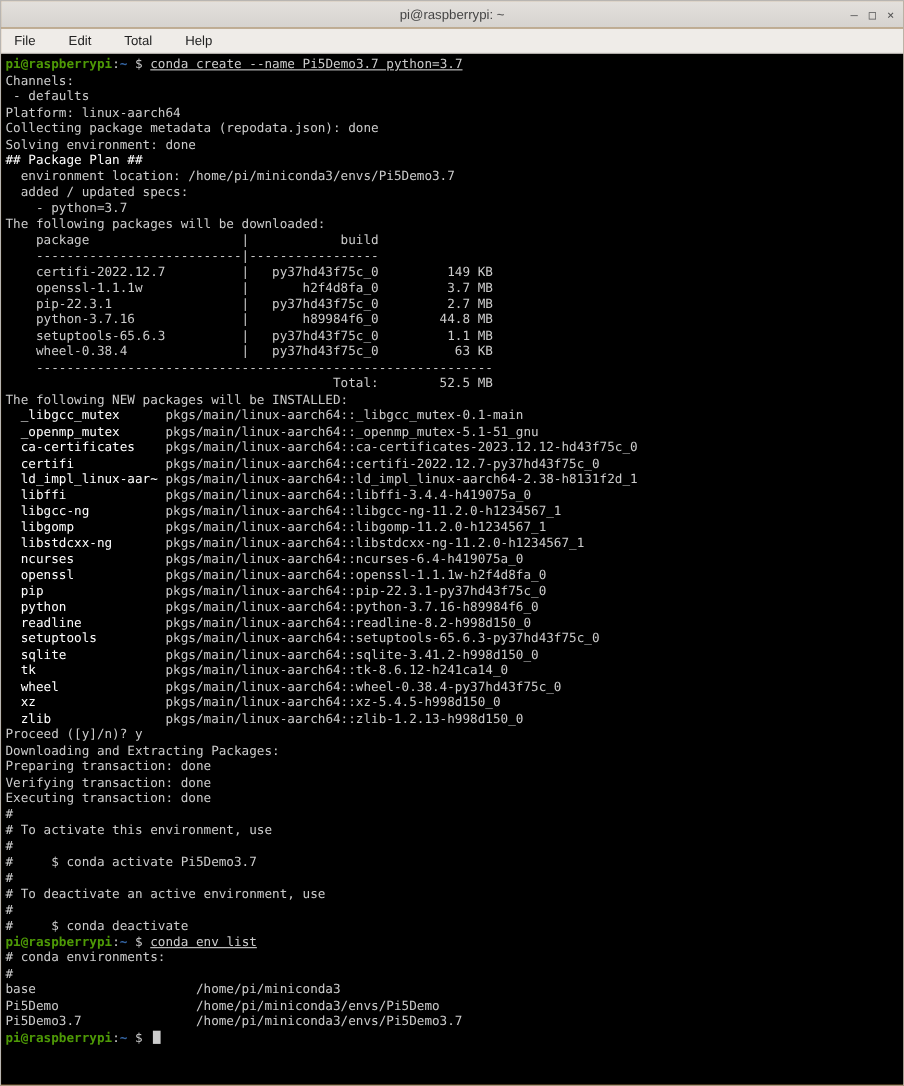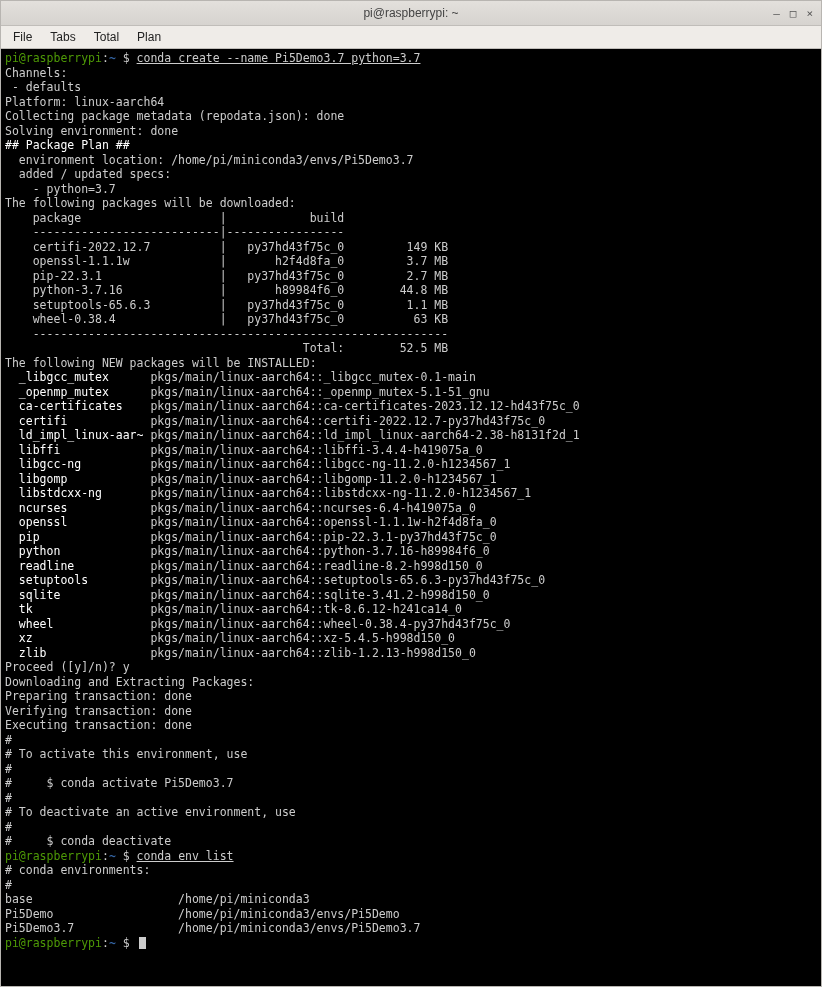--- a/index.html
+++ b/index.html
@@ -1,24 +1,24 @@
 <!DOCTYPE html>
 <html><head>
 <meta charset="utf-8">
 <style>
   html,body{margin:0;padding:0;background:#d6d3cf;font-family:sans-serif;}
   .window{width:822px;height:987px;background:#a16207;display:flex;flex-direction:column;box-sizing:border-box;border:1px solid #b8b5b1;}
   .titlebar{height:24px;background:linear-gradient(#e3e0dc,#d6d3cf);display:flex;align-items:center;justify-content:center;position:relative;border-bottom:1px solid #c0bdb9;font-size:12px;color:#444;}
   .titlebar .title{flex:1;text-align:center;}
   .titlebar .winbtns{position:absolute;right:6px;top:0;height:24px;display:flex;align-items:center;gap:6px;color:#555;font-size:11px;}
   .winbtn{cursor:pointer;padding:0 2px;font-family:monospace;}
-  .menubar{height:22px;background:#efece8;display:flex;align-items:center;gap:2px;padding:0 4px;border-bottom:1px solid #c0bdb9;font-size:12px;color:#222;}
+  .menubar{height:22px;background:#efece8;display:flex;align-items:center;gap:14px;padding:0 4px;border-bottom:1px solid #c0bdb9;font-size:12px;color:#222;}
   .menuitem{padding:2px 8px;cursor:pointer;}
   .term{flex:1;background:#000;color:#ccc;font-family:"DejaVu Sans Mono","Menlo","Consolas",monospace;font-size:11.5px;line-height:14.5px;padding:2px 4px;overflow:auto;white-space:pre;}
-  .prompt-user{color:#4e9a06;font-weight:normal;}
+  .prompt-user{color:#4e9a06;font-weight:bold;}
   .prompt-path{color:#3465a4;font-weight:bold;}
   .prompt-sep{color:#ccc;}
   .prompt-dollar{color:#ccc;}
   .cmd{color:#ccc;text-decoration:underline;}
   .heading{color:#fff;font-weight:normal;}
   .pkgname{color:#fff;}
   .cursor{display:inline-block;width:7px;height:12px;background:#ccc;vertical-align:middle;margin-left:2px;}
   .row{display:block;}
 </style>
 </head>
@@ -30,20 +30,20 @@
     <span class="title">pi@raspberrypi: ~</span>
     <div class="winbtns">
       <span class="winbtn">–</span>
       <span class="winbtn">□</span>
       <span class="winbtn">×</span>
     </div>
   </div>
 
   <div class="menubar">
     <span class="menuitem">File</span>
-    <span class="menuitem">Tabs</span>
+    <span class="menuitem">Edit</span>
     <span class="menuitem">Total</span>
-    <span class="menuitem">Plan</span>
+    <span class="menuitem">Help</span>
   </div>
 
   <div class="term" id="term"><span class="row"><span class="prompt-user">pi@raspberrypi</span><span class="prompt-sep">:</span><span class="prompt-path">~ </span><span class="prompt-dollar">$ </span><span class="cmd">conda create --name Pi5Demo3.7 python=3.7</span></span><span class="row">Channels:</span><span class="row"> - defaults</span><span class="row">Platform: linux-aarch64</span><span class="row">Collecting package metadata (repodata.json): done</span><span class="row">Solving environment: done</span><span class="row"></span><span class="row heading">## Package Plan ##</span><span class="row"></span><span class="row">  environment location: /home/pi/miniconda3/envs/Pi5Demo3.7</span><span class="row"></span><span class="row">  added / updated specs:</span><span class="row">    - python=3.7</span><span class="row"></span><span class="row"></span><span class="row">The following packages will be downloaded:</span><span class="row"></span><span class="row">    package                    |            build</span><span class="row">    ---------------------------|-----------------</span><span class="row">    certifi-2022.12.7          |   py37hd43f75c_0         149 KB</span><span class="row">    openssl-1.1.1w             |       h2f4d8fa_0         3.7 MB</span><span class="row">    pip-22.3.1                 |   py37hd43f75c_0         2.7 MB</span><span class="row">    python-3.7.16              |       h89984f6_0        44.8 MB</span><span class="row">    setuptools-65.6.3          |   py37hd43f75c_0         1.1 MB</span><span class="row">    wheel-0.38.4               |   py37hd43f75c_0          63 KB</span><span class="row">    ------------------------------------------------------------</span><span class="row">                                           Total:        52.5 MB</span><span class="row"></span><span class="row">The following NEW packages will be INSTALLED:</span><span class="row"></span><span class="row"><span class="pkgname">  _libgcc_mutex     </span> pkgs/main/linux-aarch64::_libgcc_mutex-0.1-main</span><span class="row"><span class="pkgname">  _openmp_mutex     </span> pkgs/main/linux-aarch64::_openmp_mutex-5.1-51_gnu</span><span class="row"><span class="pkgname">  ca-certificates   </span> pkgs/main/linux-aarch64::ca-certificates-2023.12.12-hd43f75c_0</span><span class="row"><span class="pkgname">  certifi           </span> pkgs/main/linux-aarch64::certifi-2022.12.7-py37hd43f75c_0</span><span class="row"><span class="pkgname">  ld_impl_linux-aar~</span> pkgs/main/linux-aarch64::ld_impl_linux-aarch64-2.38-h8131f2d_1</span><span class="row"><span class="pkgname">  libffi            </span> pkgs/main/linux-aarch64::libffi-3.4.4-h419075a_0</span><span class="row"><span class="pkgname">  libgcc-ng         </span> pkgs/main/linux-aarch64::libgcc-ng-11.2.0-h1234567_1</span><span class="row"><span class="pkgname">  libgomp           </span> pkgs/main/linux-aarch64::libgomp-11.2.0-h1234567_1</span><span class="row"><span class="pkgname">  libstdcxx-ng      </span> pkgs/main/linux-aarch64::libstdcxx-ng-11.2.0-h1234567_1</span><span class="row"><span class="pkgname">  ncurses           </span> pkgs/main/linux-aarch64::ncurses-6.4-h419075a_0</span><span class="row"><span class="pkgname">  openssl           </span> pkgs/main/linux-aarch64::openssl-1.1.1w-h2f4d8fa_0</span><span class="row"><span class="pkgname">  pip               </span> pkgs/main/linux-aarch64::pip-22.3.1-py37hd43f75c_0</span><span class="row"><span class="pkgname">  python            </span> pkgs/main/linux-aarch64::python-3.7.16-h89984f6_0</span><span class="row"><span class="pkgname">  readline          </span> pkgs/main/linux-aarch64::readline-8.2-h998d150_0</span><span class="row"><span class="pkgname">  setuptools        </span> pkgs/main/linux-aarch64::setuptools-65.6.3-py37hd43f75c_0</span><span class="row"><span class="pkgname">  sqlite            </span> pkgs/main/linux-aarch64::sqlite-3.41.2-h998d150_0</span><span class="row"><span class="pkgname">  tk                </span> pkgs/main/linux-aarch64::tk-8.6.12-h241ca14_0</span><span class="row"><span class="pkgname">  wheel             </span> pkgs/main/linux-aarch64::wheel-0.38.4-py37hd43f75c_0</span><span class="row"><span class="pkgname">  xz                </span> pkgs/main/linux-aarch64::xz-5.4.5-h998d150_0</span><span class="row"><span class="pkgname">  zlib              </span> pkgs/main/linux-aarch64::zlib-1.2.13-h998d150_0</span><span class="row"></span><span class="row"></span><span class="row">Proceed ([y]/n)? y</span><span class="row"></span><span class="row"></span><span class="row">Downloading and Extracting Packages:</span><span class="row"></span><span class="row">Preparing transaction: done</span><span class="row">Verifying transaction: done</span><span class="row">Executing transaction: done</span><span class="row">#</span><span class="row"># To activate this environment, use</span><span class="row">#</span><span class="row">#     $ conda activate Pi5Demo3.7</span><span class="row">#</span><span class="row"># To deactivate an active environment, use</span><span class="row">#</span><span class="row">#     $ conda deactivate</span><span class="row"></span><span class="row"><span class="prompt-user">pi@raspberrypi</span><span class="prompt-sep">:</span><span class="prompt-path">~ </span><span class="prompt-dollar">$ </span><span class="cmd">conda env list</span></span><span class="row"># conda environments:</span><span class="row">#</span><span class="row">base                     /home/pi/miniconda3</span><span class="row">Pi5Demo                  /home/pi/miniconda3/envs/Pi5Demo</span><span class="row">Pi5Demo3.7               /home/pi/miniconda3/envs/Pi5Demo3.7</span><span class="row"></span><span class="row"><span class="prompt-user">pi@raspberrypi</span><span class="prompt-sep">:</span><span class="prompt-path">~ </span><span class="prompt-dollar">$ </span><span class="cursor"></span></span></div>
 
 </div>
 
 </body></html>

